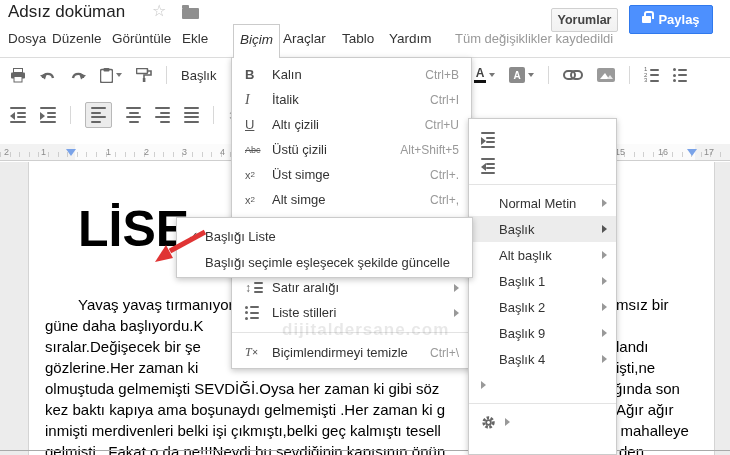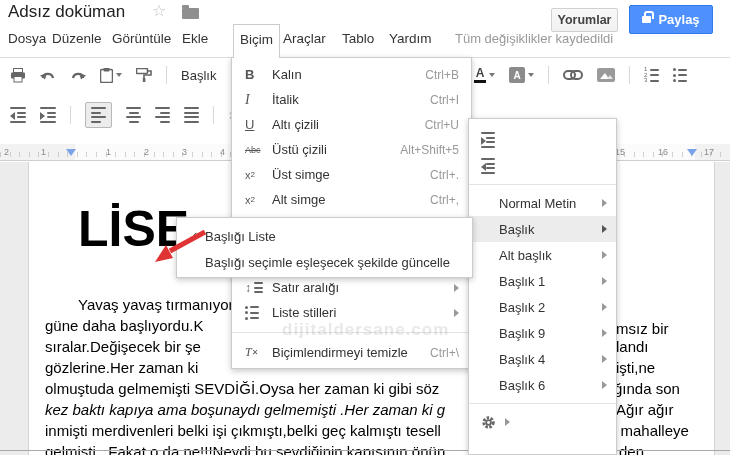--- a/index.html
+++ b/index.html
@@ -20,21 +20,21 @@
   .btn-share { position:absolute; left:629px; top:5px; width:84px; height:29px;
     background:#4d90fe; border:1px solid #3079ed; border-radius:2px; color:#fff;
     font-size:13px; font-weight:bold; display:flex; align-items:center; justify-content:center; gap:7px; cursor:pointer; }
   .lock { width:9px; height:7px; background:#fff; border-radius:1px; position:relative; }
   .lock::before { content:''; position:absolute; top:-5px; left:1.5px; width:6px; height:6px;
     border:2px solid #fff; border-bottom:none; border-radius:3px 3px 0 0; }
 
   
   .menubar { position:absolute; left:0; top:24px; width:730px; height:33px; font-size:13.5px; color:#333; }
   .menubar .mitem { position:absolute; top:3px; padding:4px 6px; cursor:pointer; }
-  .mitem.active { background:#fff; border:1px solid #cbcbcb; border-bottom:none; top:0; height:34px; padding-top:7px; z-index:65; }
+  .mitem.active { background:#fff; border:1px solid #cbcbcb; border-bottom:none; top:0; height:34px; padding-top:7px; z-index:65;font-style:italic; }
   .saved { position:absolute; left:455px; top:7px; color:#999; font-size:13px; }
   .top-rule { position:absolute; left:0; top:57px; width:730px; height:1px; background:#dcdcdc; }
 
   
   .toolbar { position:absolute; left:0; top:58px; width:730px; height:85px; background:#fff; }
   .tb-group { position:absolute; display:flex; align-items:center; gap:14px; }
   .tb-btn { display:flex; align-items:center; gap:3px; cursor:pointer; color:#666; }
   .vsep { width:1px; height:18px; background:#d8d8d8; }
   .caret { width:0; height:0; border-left:3.5px solid transparent; border-right:3.5px solid transparent; border-top:4px solid #777; }
   .style-name { font-size:13px; color:#333; }
@@ -335,25 +335,25 @@
 
   <div class="canvas">
     <div class="page">
       <div class="doc-heading">LİSE</div>
 
       <div class="dline" style="left:49px; top:134px;">Yavaş yavaş tırmanıyor</div>
       <div class="dline" style="left:16px; top:155px;">güne daha başlıyordu.K</div>
       <div class="dline" style="left:16px; top:176px;">sıralar.Değişecek bir şe</div>
       <div class="dline" style="left:16px; top:197px;">gözlerine.Her zaman ki</div>
       <div class="dline" style="left:16px; top:218px;">olmuştuda gelmemişti SEVDİĞİ.Oysa her zaman ki gibi söz</div>
-      <div class="dline" style="left:16px; top:239px;font-style:italic;">kez baktı kapıya ama boşunaydı gelmemişti .Her zaman ki g</div>
+      <div class="dline" style="left:16px; top:239px;">kez baktı kapıya ama boşunaydı gelmemişti .Her zaman ki g</div>
       <div class="dline" style="left:16px; top:260px;">inmişti merdivenleri belki işi çıkmıştı,belki geç kalmıştı tesell</div>
       <div class="dline" style="left:16px; top:281px;">gelmişti...Fakat o da ne!!!Neydi bu sevdiğinin kapısının önün</div>
 
-      <div class="dline" style="left:587px; top:134px;margin-top:24px;">msız bir</div>
+      <div class="dline" style="left:587px; top:134px;">msız bir</div>
       <div class="dline" style="left:587px; top:176px;">landı</div>
       <div class="dline" style="left:587px; top:197px;">işti,ne</div>
       <div class="dline" style="left:585px; top:218px;">ğında son</div>
       <div class="dline" style="left:587px; top:239px;">Ağır ağır</div>
       <div class="dline" style="left:579px; top:260px;">n mahalleye</div>
       <div class="dline" style="left:590px; top:281px;">den</div>
     </div>
     <div class="bottom-line"></div>
   </div>
 
@@ -486,21 +486,20 @@
     </div>
     <div class="sm-row">
       <span class="sm-label ind">Başlık 9</span>
       <span class="arr"></span>
     </div>
     <div class="sm-row">
       <span class="sm-label ind">Başlık 4</span>
       <span class="arr"></span>
     </div>
     <div class="sm-row">
-      <span class="sm-label ind">Başlık 6</span>
       <span class="arr"></span>
     </div>
     <div class="smdiv"></div>
     <div class="sm-row">
       <span class="sm-ico">
         <svg width="15" height="15" viewBox="0 0 16 16">
             <circle cx="8" cy="8" r="5" fill="none" stroke="#666" stroke-width="3.2" stroke-dasharray="2.6 1.6"></circle>
             <circle cx="8" cy="8" r="3.4" fill="#666"></circle>
             <circle cx="8" cy="8" r="1.5" fill="#fff"></circle>
           </svg>

